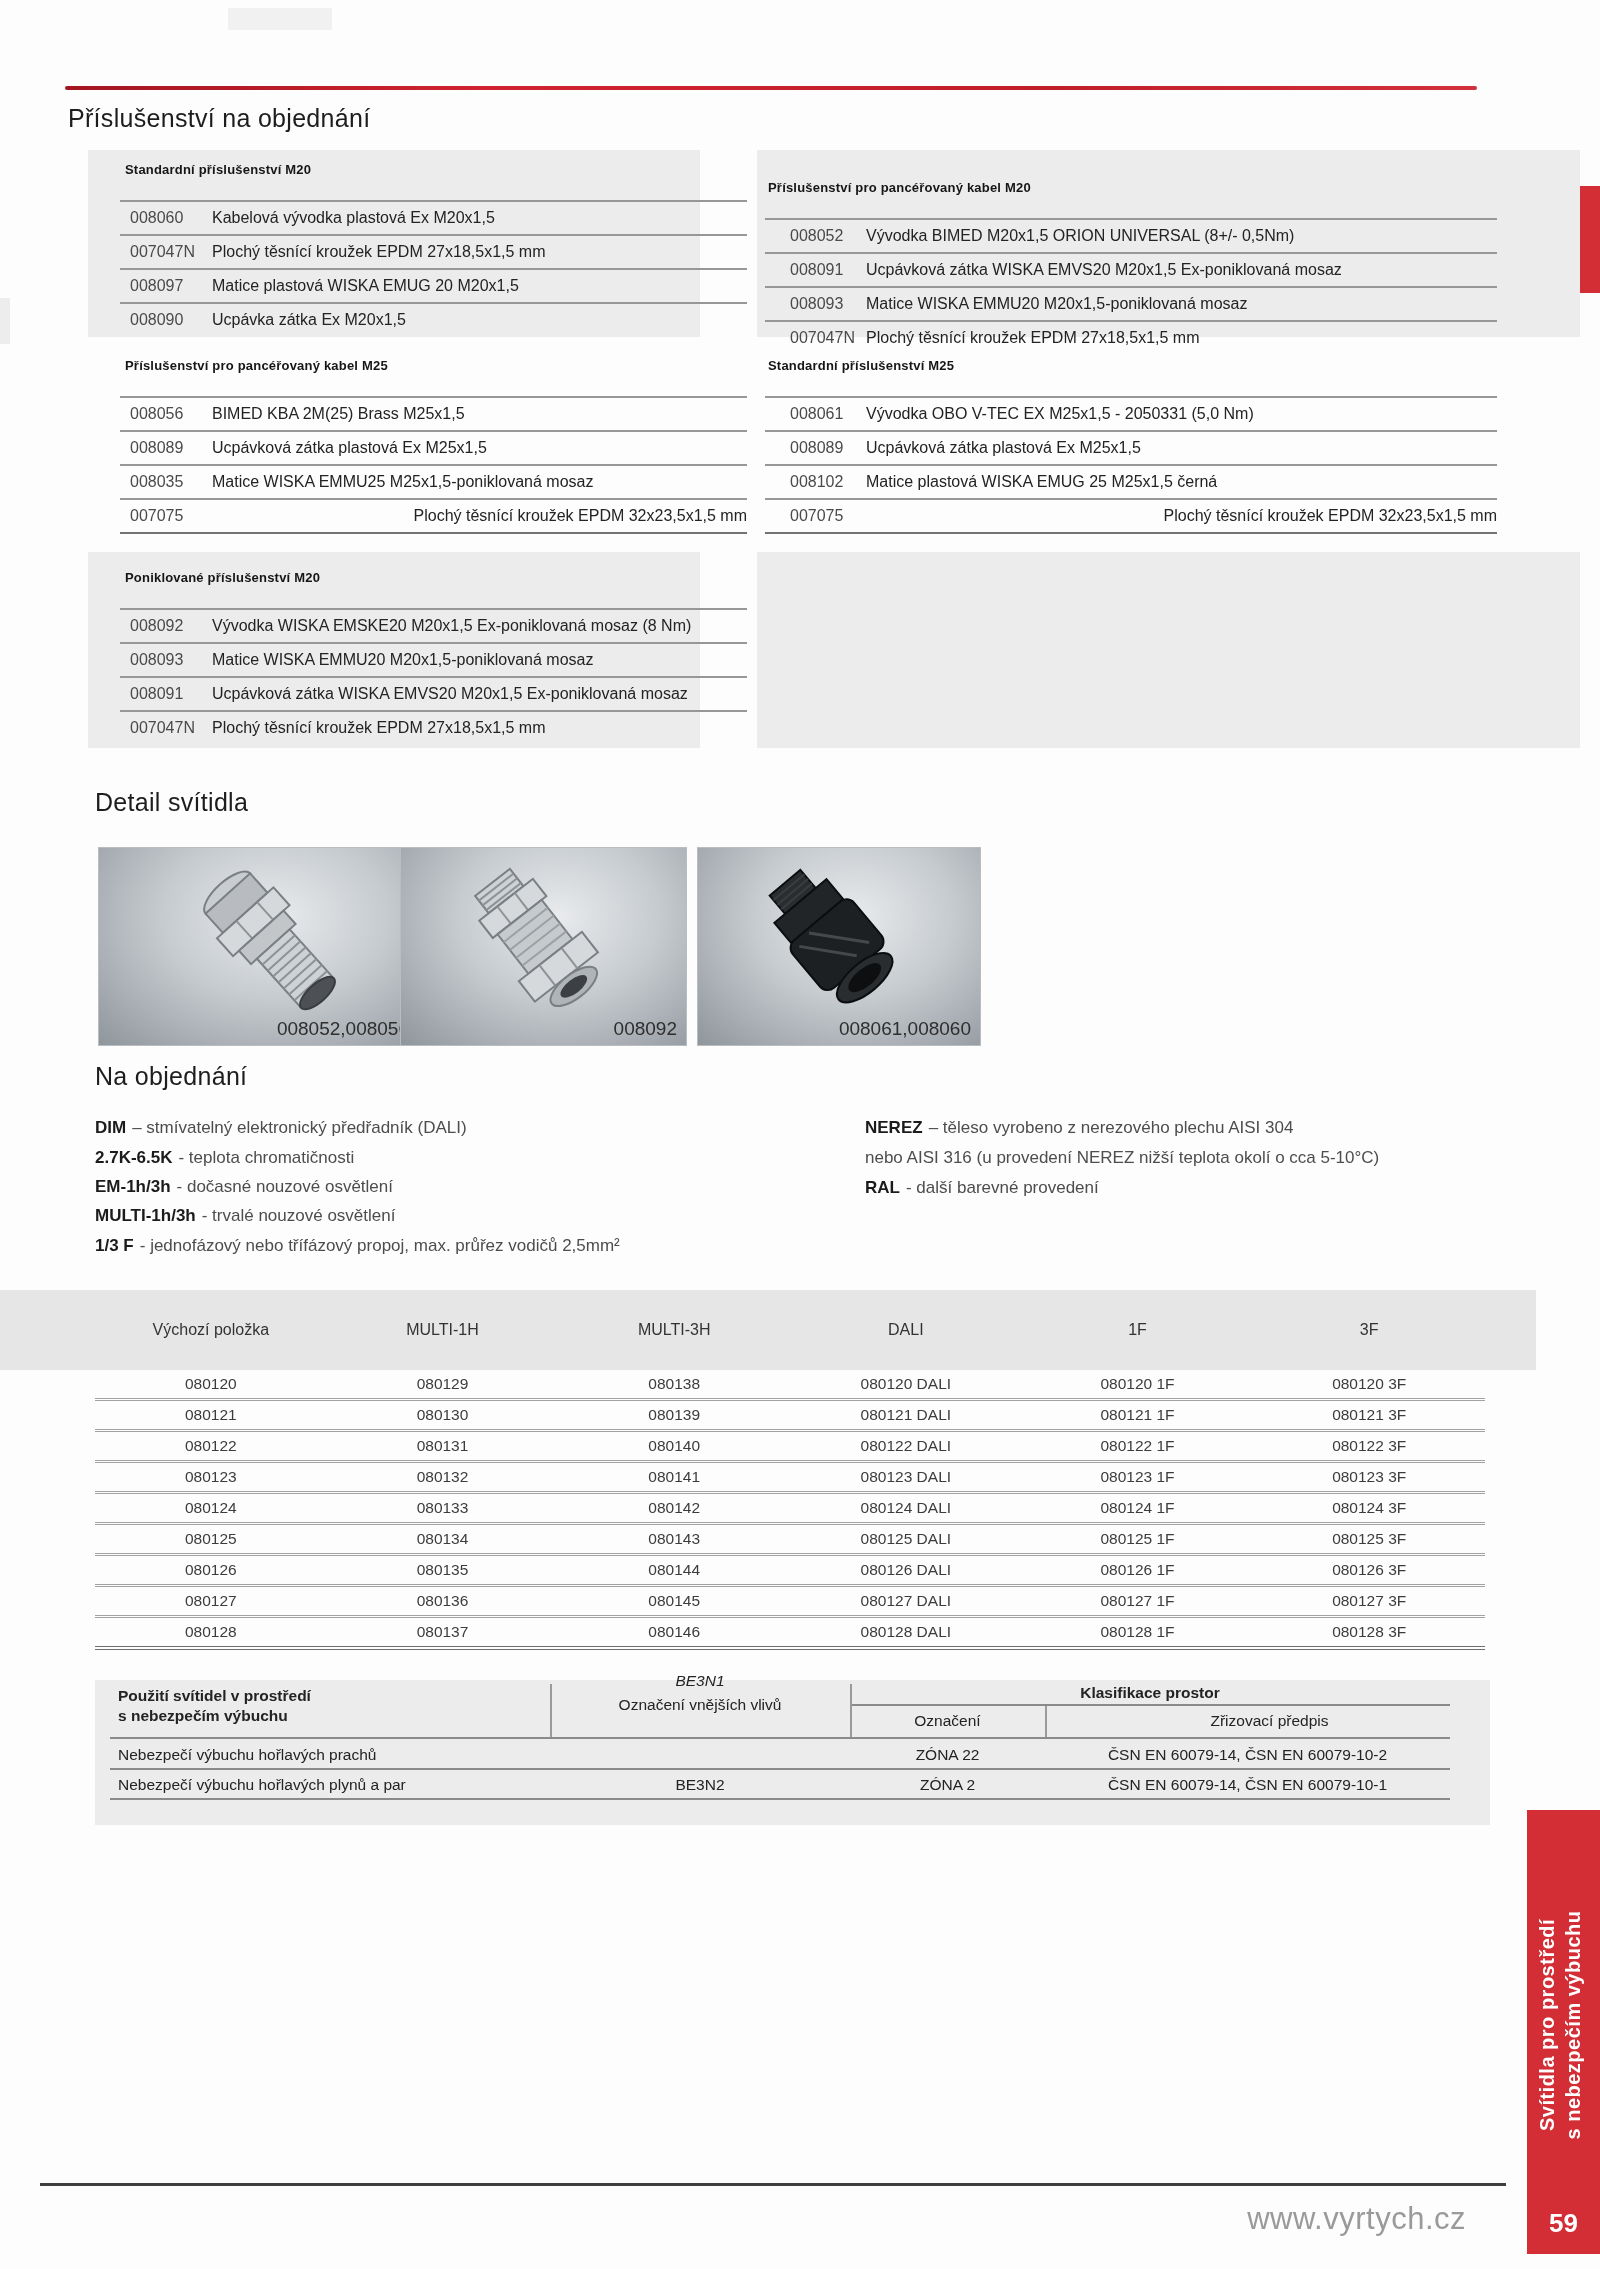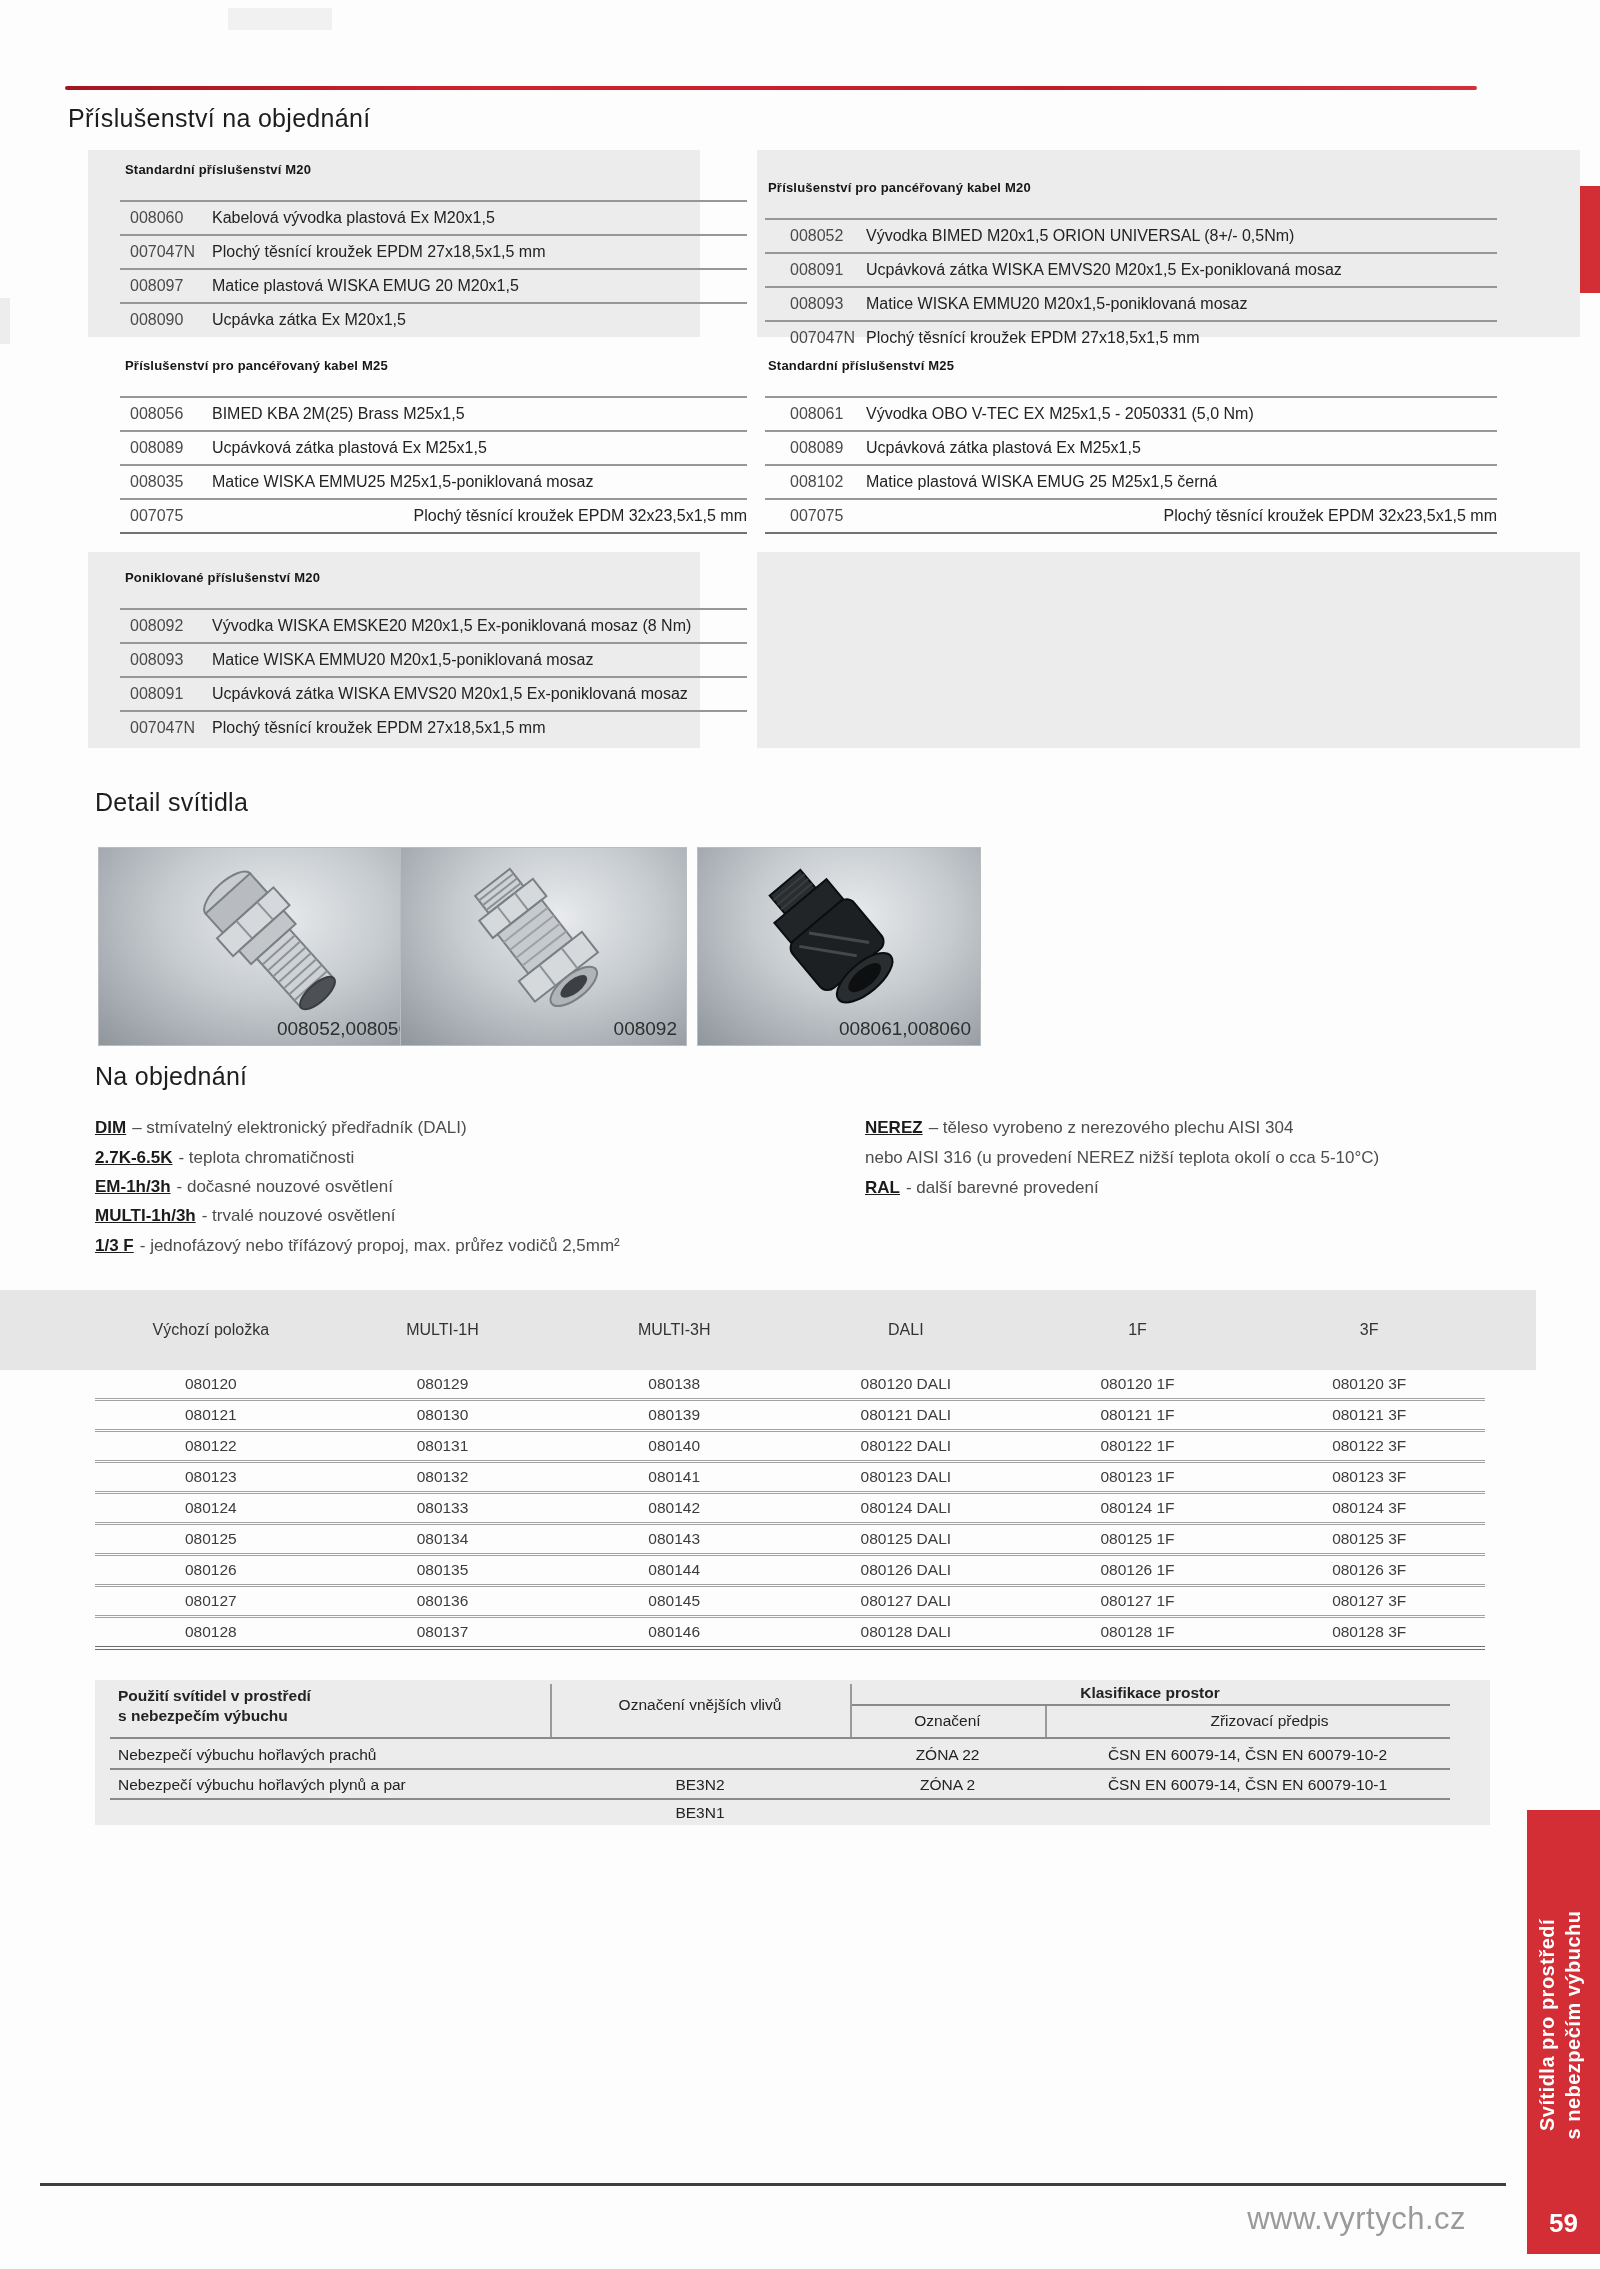--- a/index.html
+++ b/index.html
@@ -18,21 +18,21 @@
   .acc-left .arow{padding-left:10px;}
   .acc-right .acc-title{padding-left:3px;}
   .acc-right .arow{padding-left:25px;}
   .acc-right .arow .code{flex:0 0 76px;}
   
   .shot{position:absolute;background:radial-gradient(ellipse at 55% 35%, #e9ebed 0%, #c6cbcf 45%, #8e959b 100%);
         box-shadow:inset 0 0 0 1px #b9bdc0;}
   .shot .cap{position:absolute;right:10px;bottom:6px;font-size:19px;color:#2e2e2e;}
   
   .feat{position:absolute;font-size:17px;color:#4d4d4d;white-space:nowrap;}
-  .feat b{color:#1b1b1b;margin-right:6px;text-decoration:underline;}
+  .feat b{color:#1b1b1b;margin-right:6px;}
   
   .matrix-band{position:absolute;left:0;top:1290px;width:1536px;height:80px;background:#e6e6e6;}
   .matrix-head{position:absolute;left:95px;top:1290px;width:1390px;height:80px;display:flex;align-items:center;}
   .matrix-head .mhc{flex:1;text-align:center;font-size:16px;color:#333;}
   .matrix-rows{position:absolute;left:95px;top:1370px;width:1390px;}
   .mrow{display:flex;align-items:center;height:28px;border-bottom:3px double #a2a2a2;}
   .mrow.last{border-bottom:4px double #6e6e6e;}
   .mcell{flex:1;text-align:center;font-size:15.5px;color:#3c3c3c;}
   
   .cls-cell{position:absolute;font-size:15.5px;color:#232323;}
@@ -378,21 +378,21 @@
   <div class="cls-rule" style="left:850px;top:1704px;width:600px;"></div>
   <div class="cls-cell ctr" style="left:850px;top:1712px;width:195px;">Označení</div>
   <div class="cls-cell ctr" style="left:1067px;top:1712px;width:405px;">Zřizovací předpis</div>
 
   <div class="cls-vline" style="left:550px;top:1684px;height:53px;"></div>
   <div class="cls-vline" style="left:850px;top:1684px;height:53px;"></div>
   <div class="cls-vline" style="left:1045px;top:1706px;height:31px;"></div>
   <div class="cls-rule" style="left:110px;top:1737px;width:1340px;"></div>
 
   <div class="cls-cell" style="left:118px;top:1746px;width:424px;">Nebezpečí výbuchu hořlavých prachů</div>
-  <div class="cls-cell ctr" style="left:550px;top:1804px;width:300px;">BE3N1</div>
+  <div class="cls-cell ctr" style="left:550px;top:1672px;width:300px;font-style:italic;">BE3N1</div>
   <div class="cls-cell ctr" style="left:850px;top:1746px;width:195px;">ZÓNA 22</div>
   <div class="cls-cell ctr" style="left:1045px;top:1746px;width:405px;">ČSN EN 60079-14, ČSN EN 60079-10-2</div>
 
   <div class="cls-rule" style="left:110px;top:1768px;width:1340px;"></div>
 
   <div class="cls-cell" style="left:118px;top:1776px;width:424px;">Nebezpečí výbuchu hořlavých plynů a par</div>
   <div class="cls-cell ctr" style="left:550px;top:1776px;width:300px;">BE3N2</div>
   <div class="cls-cell ctr" style="left:850px;top:1776px;width:195px;">ZÓNA 2</div>
   <div class="cls-cell ctr" style="left:1045px;top:1776px;width:405px;">ČSN EN 60079-14, ČSN EN 60079-10-1</div>
 

